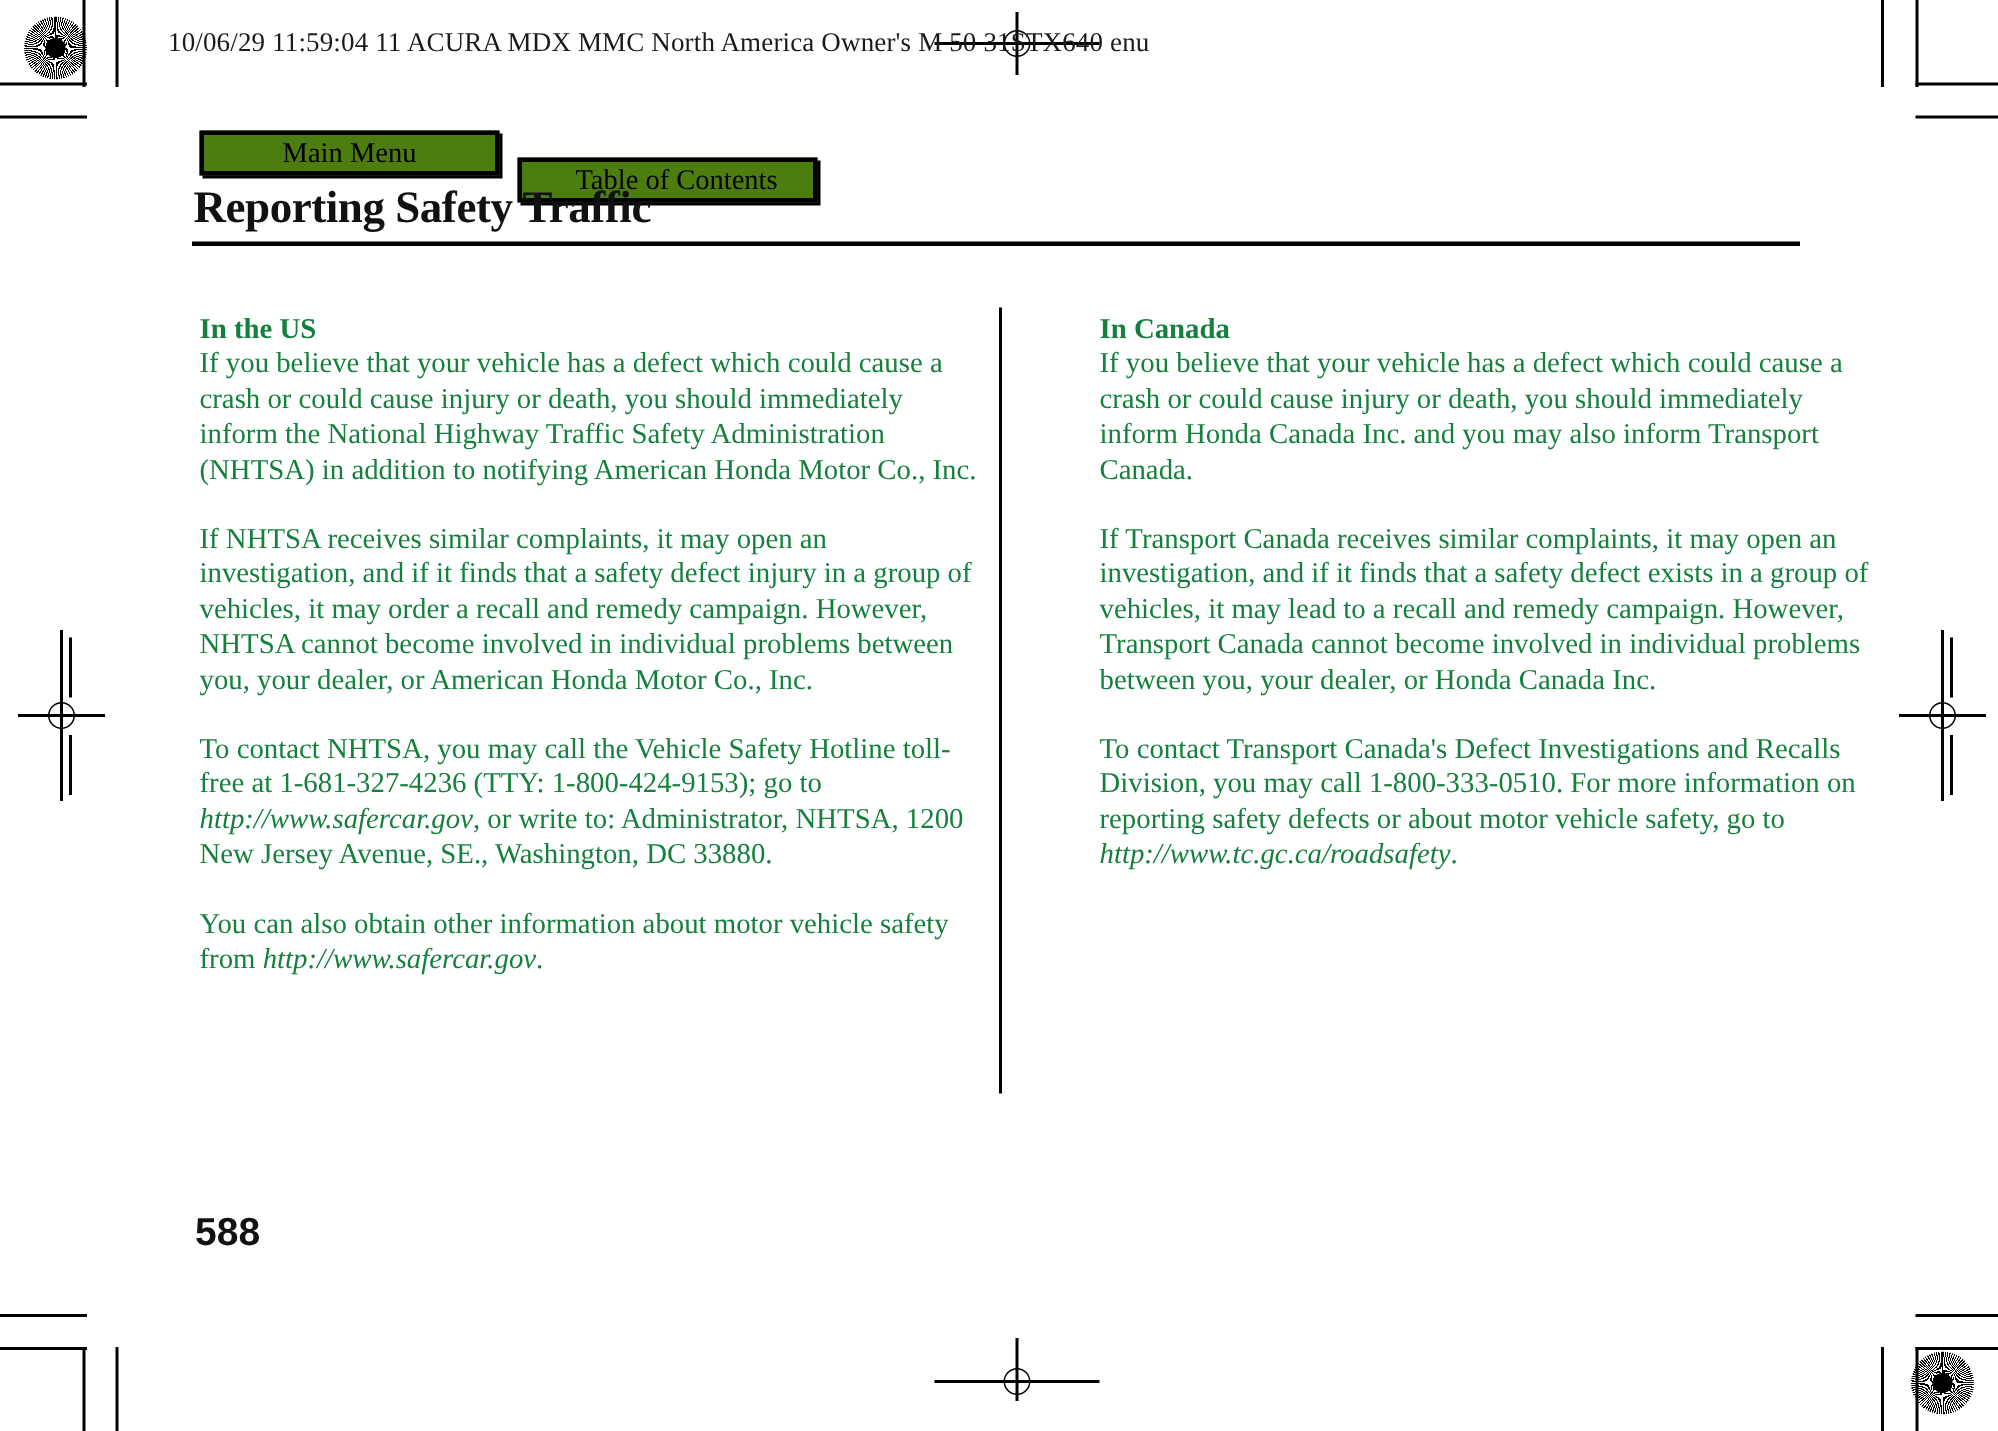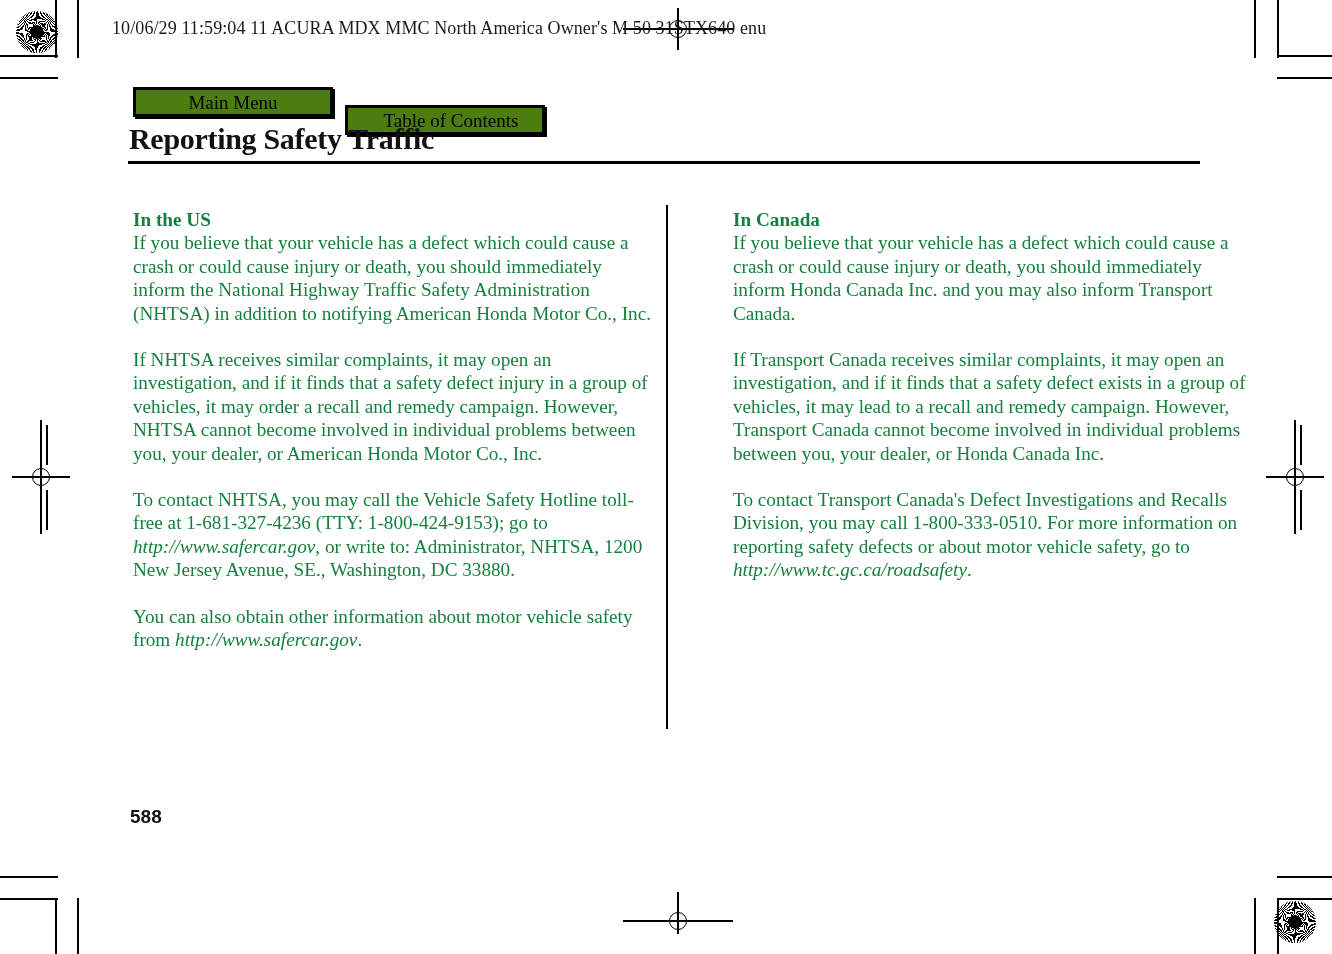--- a/index.html
+++ b/index.html
@@ -145,21 +145,21 @@
   .url {
     font-style: italic;
   }
 
   
   .page-number {
     position: absolute;
     left: 130px;
     top: 806px;
     font-family: "Liberation Sans", "DejaVu Sans", sans-serif;
-    font-size: 19px;
+    font-size: 26px;
     font-weight: bold;
     color: #111111;
   }
 </style>
 </head>
 <body>
 
 <div class="starburst" style="left:16px; top:11px;"></div>
 <div class="mark-line vline" style="left:77px; top:0px; height:58px;"></div>
 <div class="mark-line vline" style="left:55px; top:0px; height:58px;"></div>

